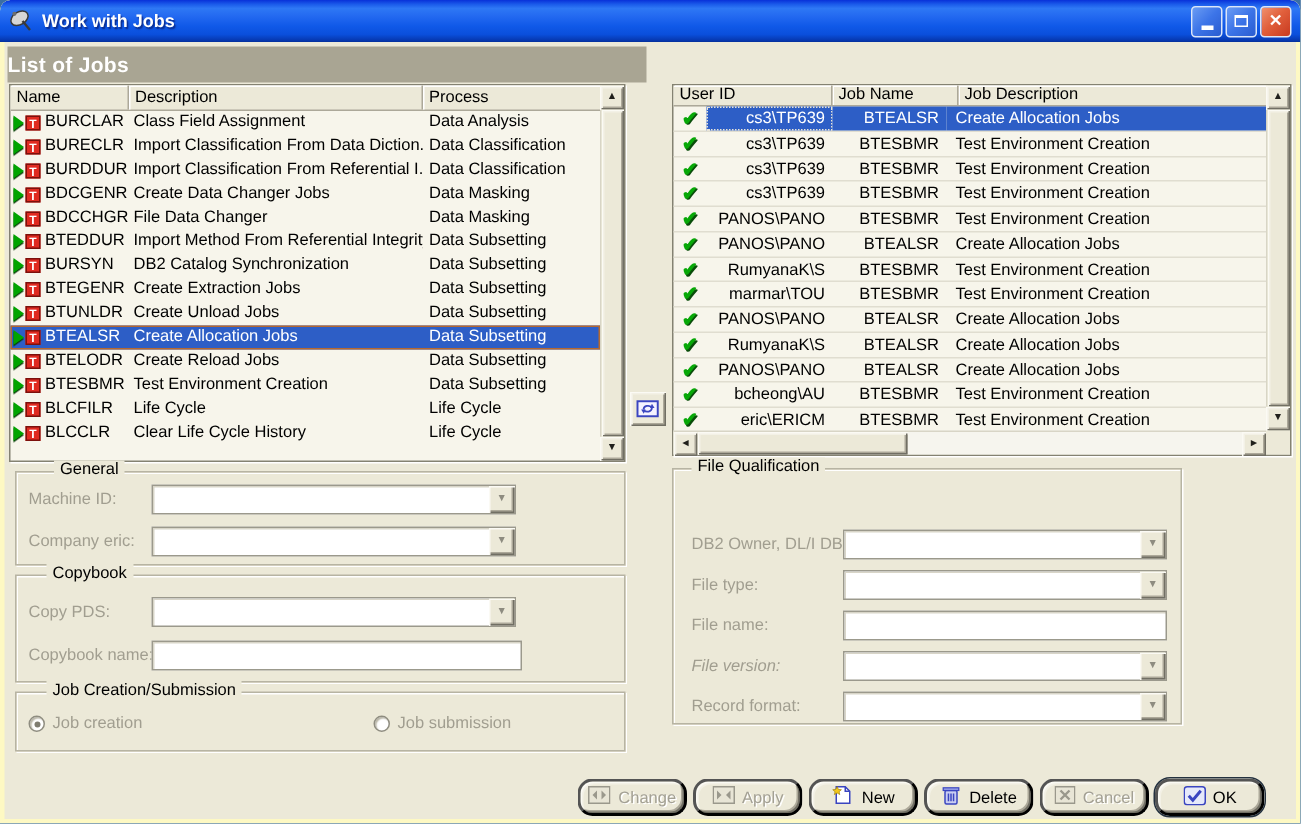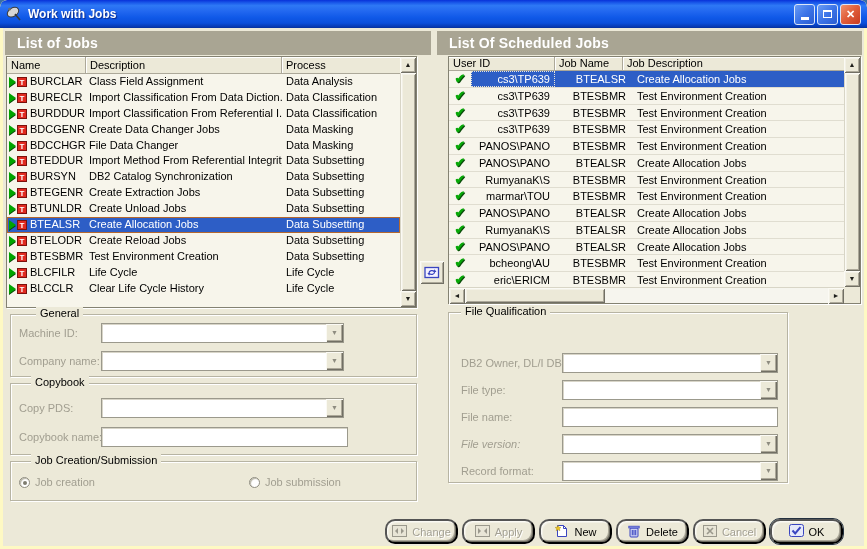--- a/index.html
+++ b/index.html
@@ -19,21 +19,21 @@
     background:linear-gradient(135deg,#6a9cf4 0%,#3c74e8 50%,#2a5cd0 100%);}
   .tb-btn.close{background:linear-gradient(135deg,#f0926f 0%,#e1603c 45%,#c83a20 100%);}
   .glyph-min{width:8px;height:3px;background:#fff;margin-top:9px;}
   .glyph-max{width:9px;height:8px;border:1px solid #fff;border-top-width:2px;}
   .glyph-close{color:#fff;font-weight:bold;font-size:11px;line-height:11px;}
 
   
   .client{position:absolute;left:3px;top:28px;width:861px;height:518px;background:#ece9d8;}
 
   .panel-header{position:absolute;height:24px;background:#a9a593;color:#fff;font-size:14px;font-weight:bold;
-    line-height:24px;padding-left:12px;letter-spacing:.2px;}
+    line-height:24px;padding-left:0;letter-spacing:.2px;}
 
   
   .listbox{position:absolute;background:#f7f5eb;border:1px solid #848272;box-shadow:1px 1px 0 #fff;}
   .grid-header{display:flex;background:#ece9d8;border-bottom:1px solid #aca899;}
   .ghcell{position:relative;padding-left:4px;overflow:hidden;white-space:nowrap;
     border-right:1px solid #aca899;box-shadow:inset 0 1px 0 #fff, 1px 0 0 #fff;}
   .lrows .lrow{display:flex;height:15.9px;line-height:15.9px;white-space:nowrap;cursor:default;}
   .lrow.selected{background:#2d5ec6;color:#fff;outline:1px solid #b5682f;outline-offset:-1px;}
   .cell{overflow:hidden;white-space:nowrap;}
   .c-name{width:79px;display:flex;align-items:center;flex:none;}
@@ -115,21 +115,20 @@
         </span>
       <span class="tb-btn close">
           <span class="glyph-close">✕</span>
         </span>
     </span>
   </div>
 
   <div class="client">
 
     <div class="panel-header" style="left:2px;top:3px;width:426px;">List of Jobs</div>
-    <div class="panel-header" style="left:434px;top:3px;width:425px;">List Of Scheduled Jobs</div>
 
     <div class="listbox" style="left:3px;top:28px;width:411px;height:252px;">
       <div class="grid-header" style="height:17px;line-height:16px;margin-right:16px;">
         <span class="ghcell" style="width:79px;">Name</span>
         <span class="ghcell" style="width:196px;">Description</span>
         <span class="ghcell" style="flex:1;border-right:0;">Process</span>
       </div>
       <div class="lrows" id="left-rows" style="margin-right:16px;">
           <div class="lrow">
             <span class="cell c-name">
@@ -299,21 +298,21 @@
         <path d="M5 7 a3 2.6 0 0 1 5.4 -1.4" fill="none" stroke="#3a45c0" stroke-width="1.2"></path>
         <path d="M10.6 6 a3 2.6 0 0 1 -5.4 1.4" fill="none" stroke="#3a45c0" stroke-width="1.2"></path>
         <polygon points="10.6,3.2 12.4,6 9.4,6" fill="#3a45c0"></polygon>
         <polygon points="5.2,9.8 3.4,7 6.4,7" fill="#3a45c0"></polygon>
       </svg>
     </div>
 
     <div class="listbox" style="left:445px;top:28px;width:413px;height:248px;">
       <div class="grid-header rheader" style="margin-right:16px;">
         <span class="ghcell" style="width:106px;">User ID</span>
-        <span class="ghcell" style="width:68px;">Job Name</span>
+        <span class="ghcell" style="width:84px;">Job Name</span>
         <span class="ghcell" style="flex:1;border-right:0;">Job Description</span>
       </div>
       <div class="rrows" id="right-rows" style="margin-right:16px;">
           <div class="rrow selected">
             <span class="cell r-icon"><span class="checkmark">✔</span></span>
             <span class="cell r-user">cs3\TP639</span>
             <span class="cell r-job">BTEALSR</span>
             <span class="cell r-desc">Create Allocation Jobs</span>
           </div>
           <div class="rrow">
@@ -405,21 +404,21 @@
     <div class="group" style="left:7px;top:286px;width:407px;height:63px;">
       <span class="group-title" style="left:25px;">General</span>
       <div class="frow" style="top:8px;">
         <label class="flabel" style="left:8px;">Machine ID:</label>
         <div class="combo" style="left:90px;width:243px;">
           <input class="combo-input" readonly="" value="" style="">
           <span class="combo-arrow">▼</span>
         </div>
       </div>
       <div class="frow" style="top:36px;">
-        <label class="flabel" style="left:8px;">Company name:</label>
+        <label class="flabel" style="left:8px;">Company eric:</label>
         <div class="combo" style="left:90px;width:243px;">
           <input class="combo-input" readonly="" value="" style="">
           <span class="combo-arrow">▼</span>
         </div>
       </div>
     </div>
 
     <div class="group" style="left:7px;top:355px;width:407px;height:72px;">
       <span class="group-title" style="left:20px;">Copybook</span>
       <div class="frow" style="top:14px;">

